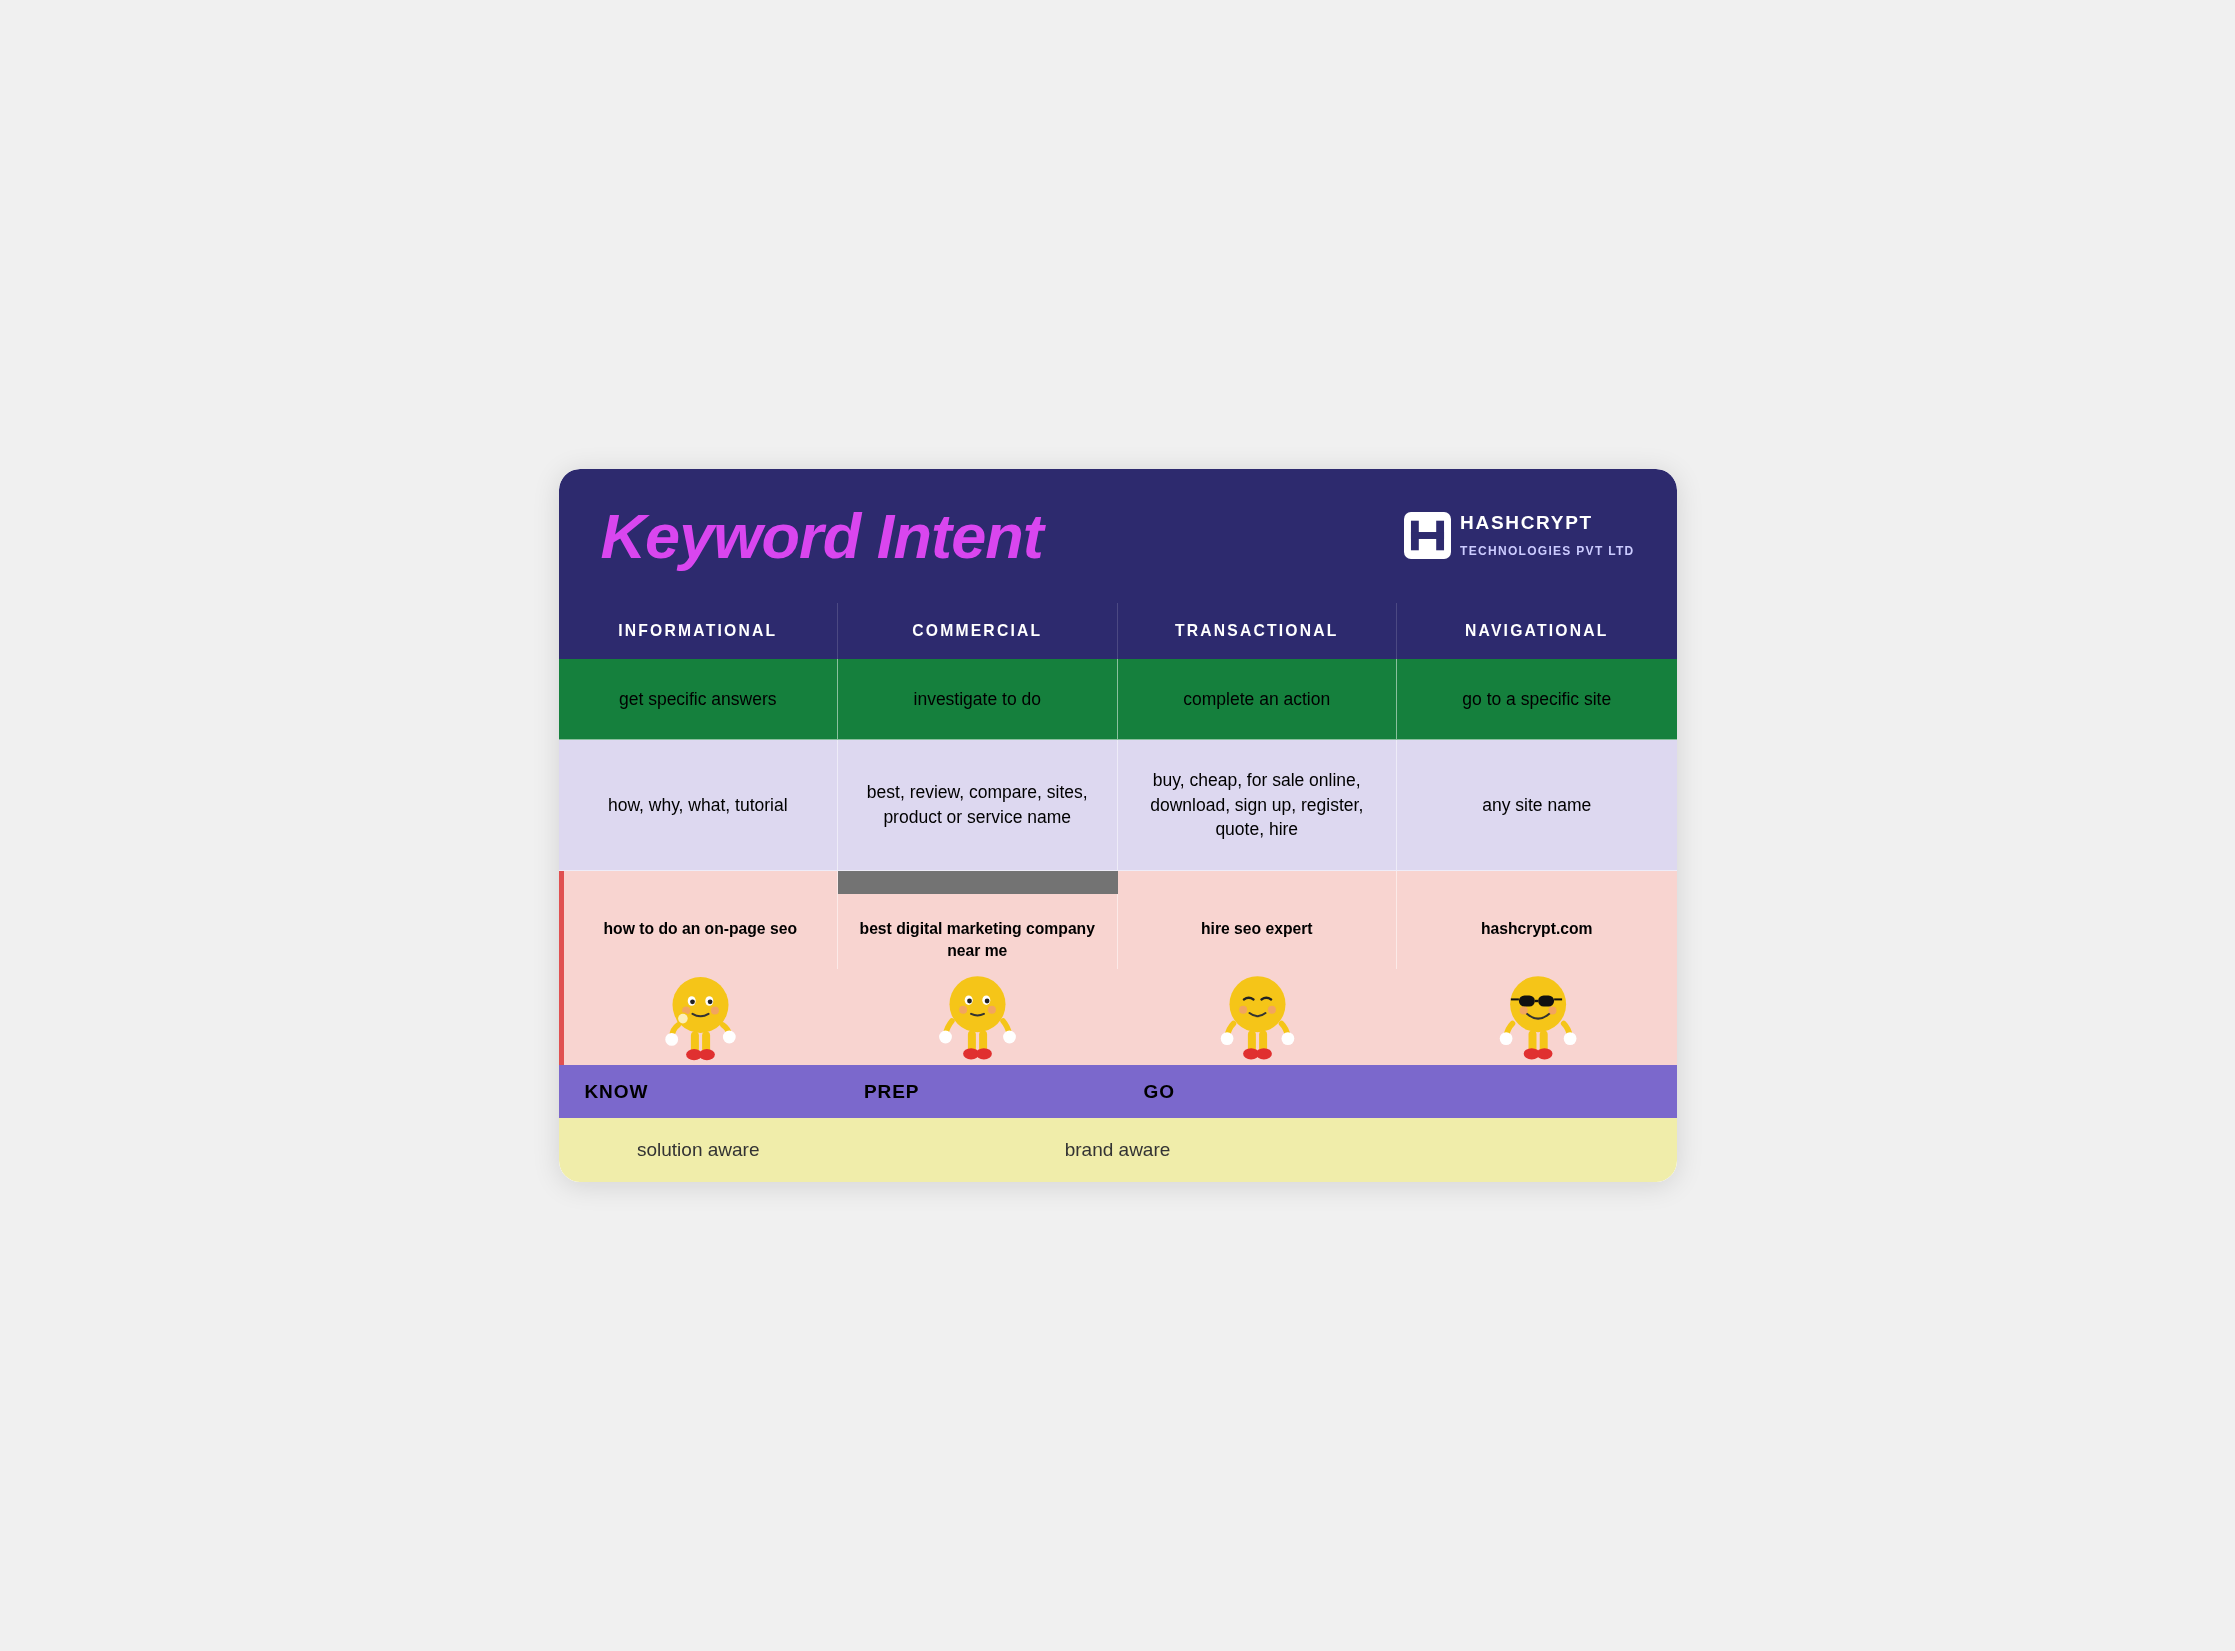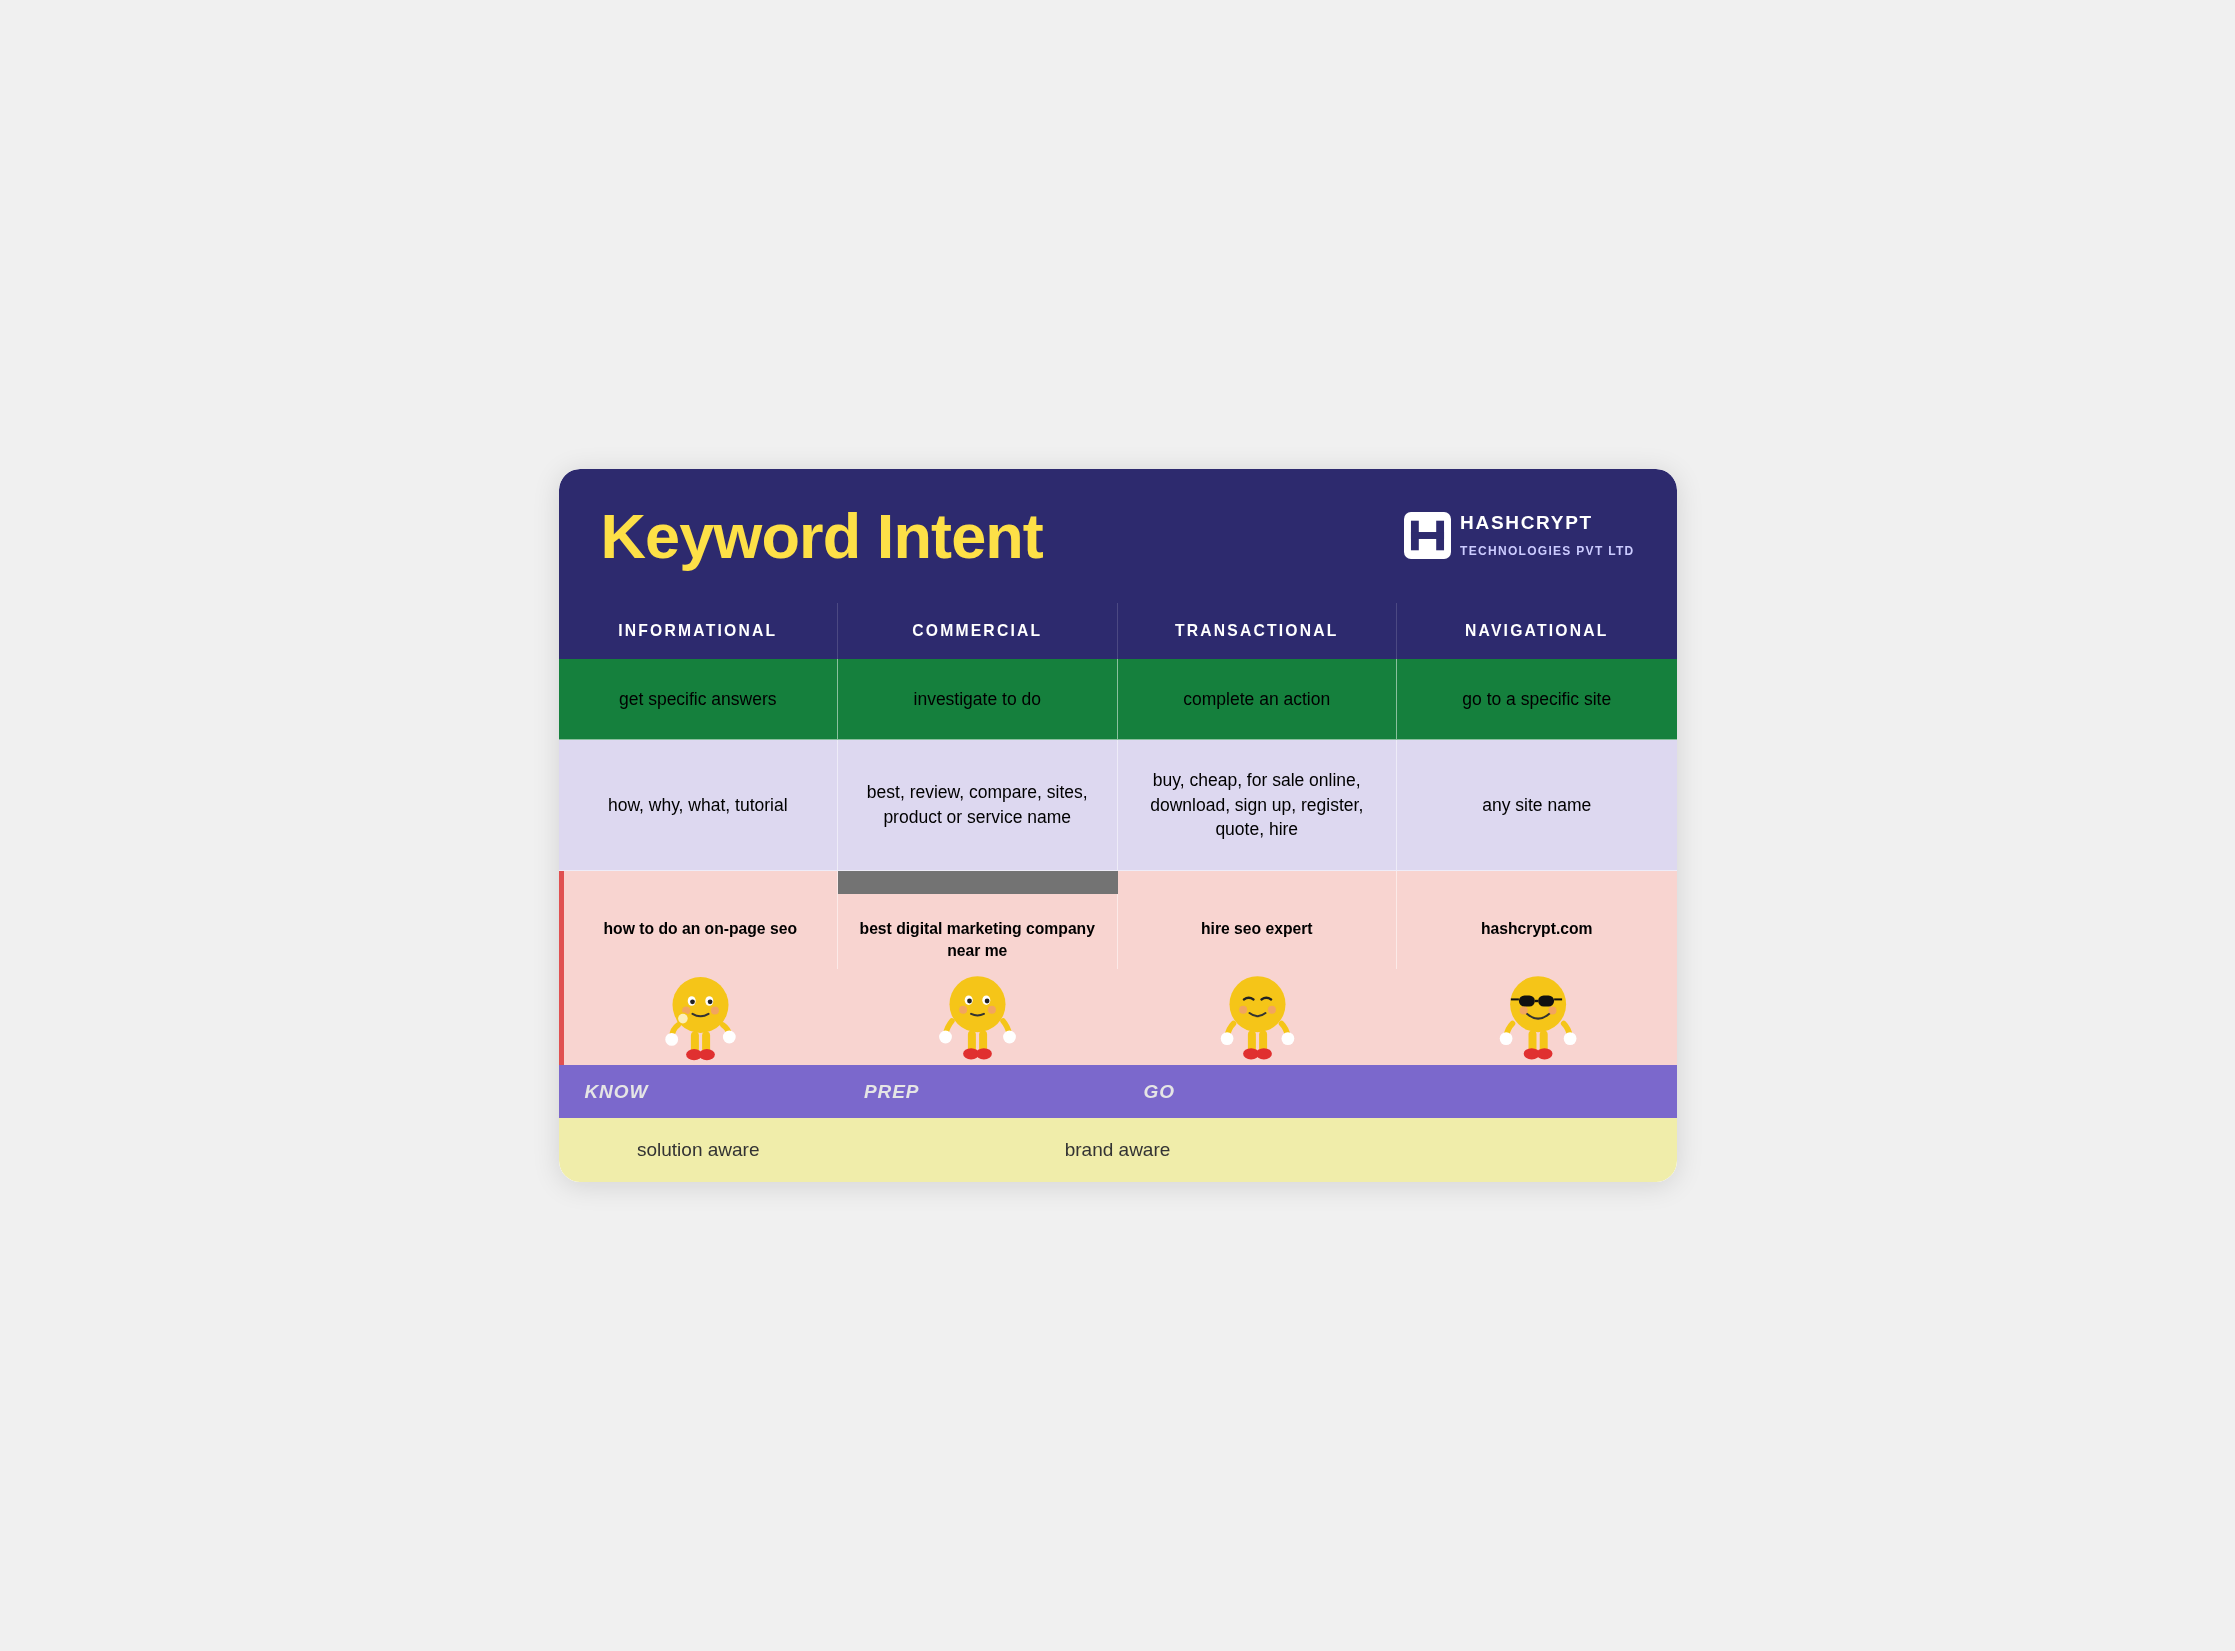--- a/index.html
+++ b/index.html
@@ -27,22 +27,23 @@
       padding: 31px 42px 31px 42px;
       display: flex;
       align-items: center;
       justify-content: space-between;
       border-radius: 21px 21px 0 0;
     }
 
     .header-title {
       font-size: 63px;
       font-weight: 900;
-      color: #fde047;
+      color: #d946ef;
       letter-spacing: -0.9px;
+      font-style: italic;
     }
 
     .logo-area {
       display: flex;
       align-items: center;
       gap: 8.7px;
       color: white;
     }
 
     .logo-text {
@@ -138,23 +139,22 @@
       padding: 15.7px 14px 15.7px 26px;
       display: flex;
       align-items: center;
       justify-content: flex-start;
       gap: 7px;
     }
 
     .footer-label {
       font-size: 19px;
       font-weight: 900;
-      color: #e5e5e5;
+      color: #000000;
       letter-spacing: 0.9px;
-      font-style: italic;
     }
 
     
     .awareness-row {
       display: grid;
       grid-template-columns: 1fr 2fr 1fr;
       background: #f0edaa;
       border-radius: 0 0 21px 21px;
     }
 

